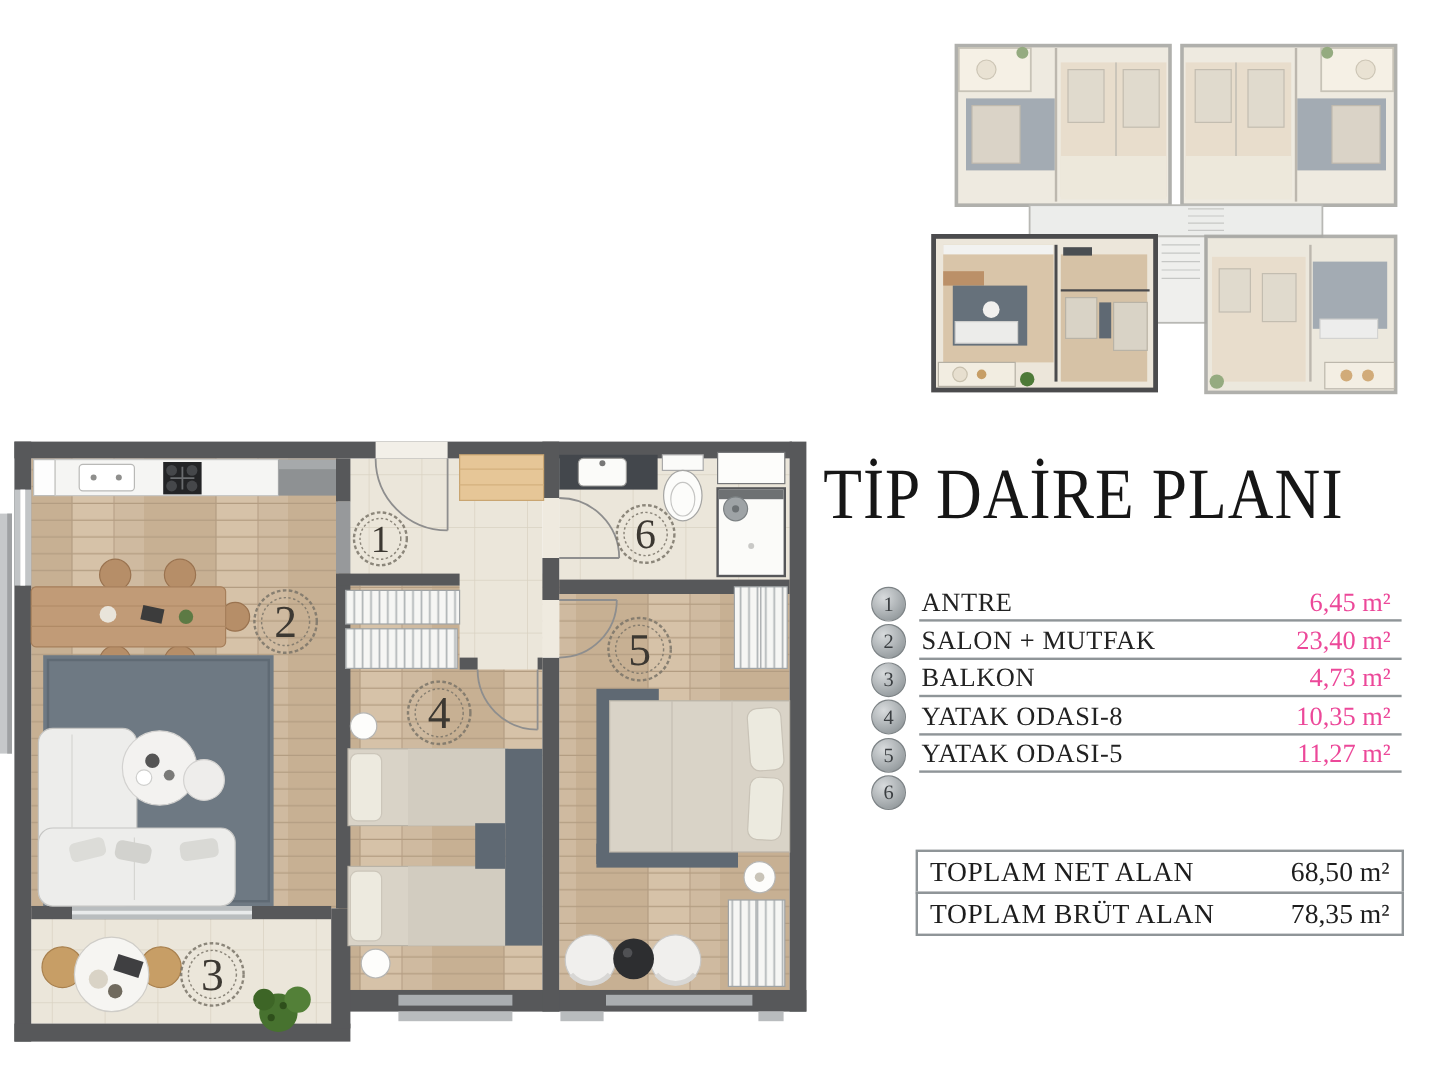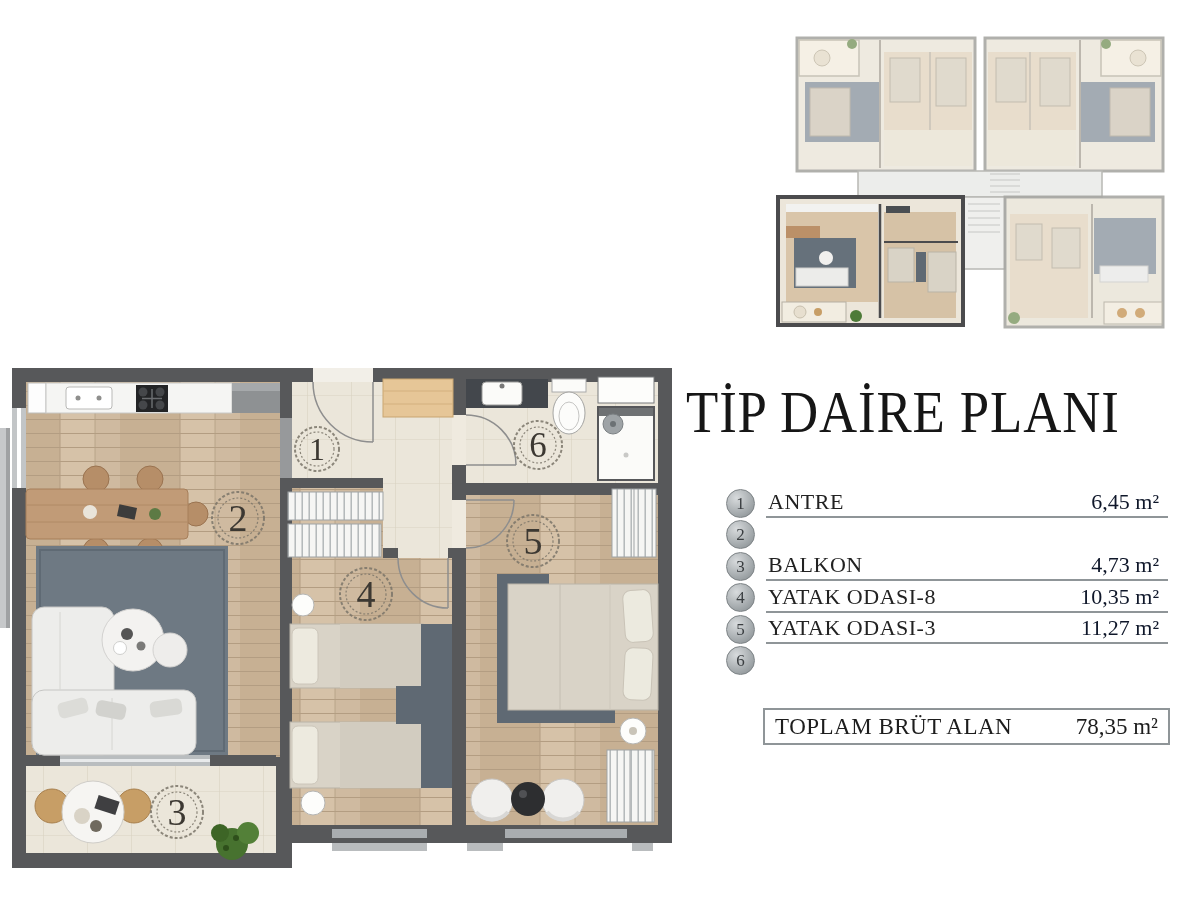--- a/index.html
+++ b/index.html
@@ -13,21 +13,21 @@
          transform:scaleX(.88);transform-origin:left center;letter-spacing:1px;}
   .legend{position:absolute;left:713px;top:487px;width:455px;}
   .lrow{display:flex;height:31.4px;padding-left:13px;}
   .badge{flex:0 0 27px;width:27px;height:27px;margin-top:2px;border-radius:50%;
          background:radial-gradient(circle at 35% 30%,#d8dbdd,#9ea4a7 68%,#83898c);
          border:1px solid #7d8386;color:#3a3e41;
          font-size:17px;line-height:27px;text-align:center;}
   .lbody{flex:1;margin-left:11px;display:flex;align-items:flex-end;
          border-bottom:2px solid #8f9598;padding:0 9px 1px 2px;}
   .lname{font-size:22px;color:#222;letter-spacing:.5px;}
-  .larea{margin-left:auto;font-size:22px;color:#0f172a;}
+  .larea{margin-left:auto;font-size:22px;color:#ec4899;}
   .totals{position:absolute;left:763px;top:708px;width:407px;}
   .tbox{height:33px;border:2px solid #8f9598;background:#fff;display:flex;
         align-items:center;padding:0 10px;}
   .tbox + .tbox{margin-top:-2px;justify-content:center;}
   .tlabel{font-size:23px;color:#1d1d1d;letter-spacing:.5px;}
   .tvalue{margin-left:auto;font-size:23px;color:#1d1d1d;}
   .stamp circle{fill:none;stroke:#7a7468;opacity:.85;}
   .stamp text{font-family:"Liberation Serif","DejaVu Serif",serif;fill:#3c3832;}
   .arc{fill:none;stroke:#8e8e8e;stroke-width:1.5;}
 </style>
@@ -365,47 +365,55 @@
   <div class="legend">
     <div class="lrow">
       <span class="badge">1</span>
       <span class="lbody">
           <span class="lname">ANTRE</span>
           <span class="larea">6,45 m²</span>
         </span>
     </div>
     <div class="lrow">
       <span class="badge">2</span>
+      <span class="lbody">
+          <span class="lname">SALON + MUTFAK</span>
+          <span class="larea">23,40 m²</span>
+        </span>
     </div>
     <div class="lrow">
       <span class="badge">3</span>
       <span class="lbody">
           <span class="lname">BALKON</span>
           <span class="larea">4,73 m²</span>
         </span>
     </div>
     <div class="lrow">
       <span class="badge">4</span>
       <span class="lbody">
           <span class="lname">YATAK ODASI-8</span>
           <span class="larea">10,35 m²</span>
         </span>
     </div>
     <div class="lrow">
       <span class="badge">5</span>
       <span class="lbody">
-          <span class="lname">YATAK ODASI-3</span>
+          <span class="lname">YATAK ODASI-5</span>
           <span class="larea">11,27 m²</span>
         </span>
     </div>
     <div class="lrow">
       <span class="badge">6</span>
     </div>
   </div>
 
   <div class="totals">
+    <div class="tbox">
+      <span class="tlabel">TOPLAM NET ALAN</span>
+      <span class="tvalue">68,50 m²</span>
+    </div>
     <div class="tbox">
       <span class="tlabel">TOPLAM BRÜT ALAN</span>
       <span class="tvalue">78,35 m²</span>
     </div>
   </div>
 
 </div>
 
 </body></html>

